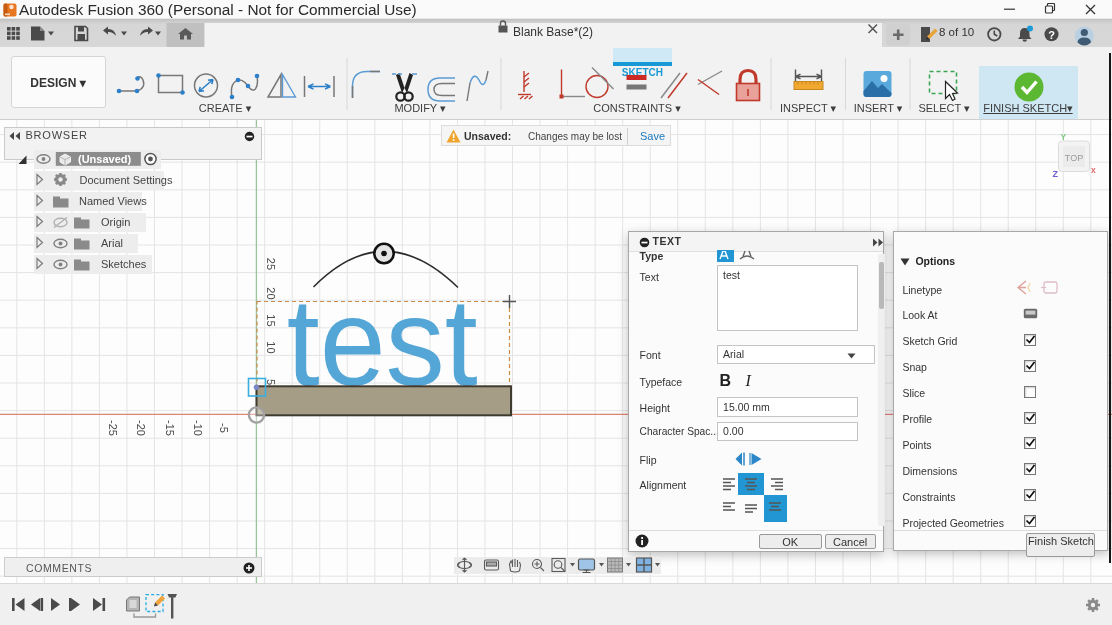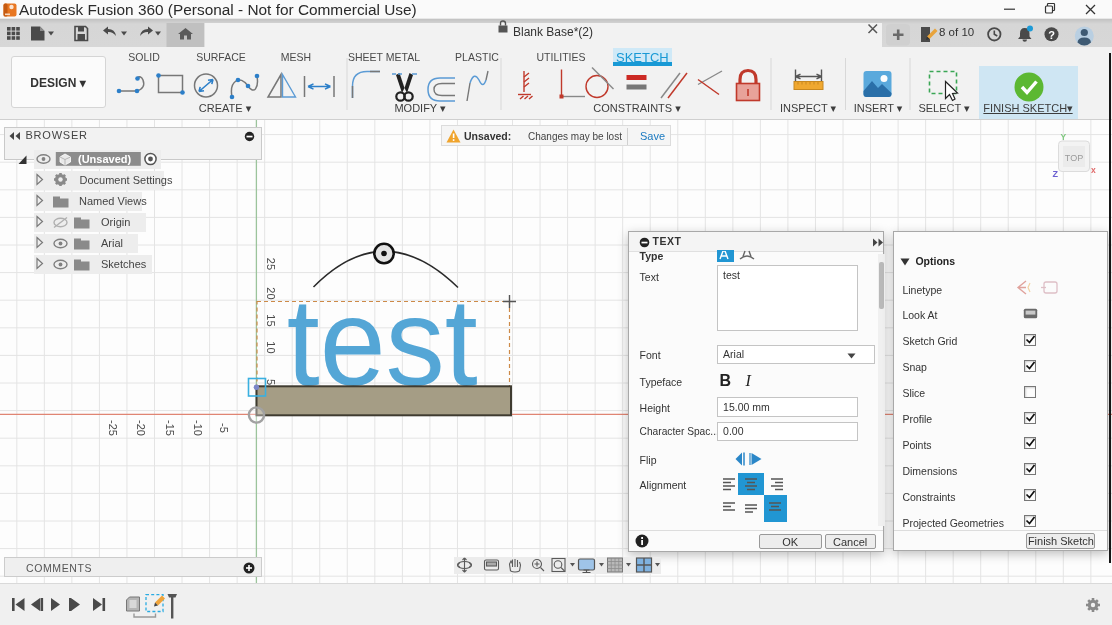--- a/index.html
+++ b/index.html
@@ -186,31 +186,23 @@
     <path d="M1077.5,23.5 Q1078,18.5 1084.3,18.5 Q1090.5,18.5 1091,23.5 Q1088,26.5 1084.3,26.5 Q1080.5,26.5 1077.5,23.5 Z" fill="#3f5a73"></path>
   </svg>
   <div class="abs" style="left:513px;top:6.5px;font-size:12px;color:#333;">Blank Base*(2)</div>
   <div class="abs" style="left:939px;top:7.5px;font-size:11.5px;color:#333;">8 of 10</div>
 </div>
 
 <div class="abs" id="ribbon" style="left:0;top:47px;width:1112px;height:73px;background:#f2f2f2;border-bottom:1px solid #cfcfcf;">
 
   <div class="abs" style="left:979px;top:19px;width:99px;height:53px;background:#cfe6f3;"></div>
 
-  <div class="abs" style="left:0;top:4px;width:1112px;height:16px;font-size:10.5px;color:#4a4a4a;">
-    <span class="abs" style="left:144px;transform:translateX(-50%);">SOLID</span>
-    <span class="abs" style="left:221px;transform:translateX(-50%);">SURFACE</span>
-    <span class="abs" style="left:296px;transform:translateX(-50%);">MESH</span>
-    <span class="abs" style="left:384px;transform:translateX(-50%);">SHEET METAL</span>
-    <span class="abs" style="left:477px;transform:translateX(-50%);">PLASTIC</span>
-    <span class="abs" style="left:561px;transform:translateX(-50%);">UTILITIES</span>
-  </div>
   <div class="abs" style="left:612.7px;top:0.6px;width:59.4px;height:14.4px;background:#cfe9f7;"></div>
   <div class="abs" style="left:612.7px;top:15px;width:59.4px;height:3.5px;background:#1899d5;"></div>
-  <div class="abs" style="left:642.4px;top:3px;transform:translateX(-50%);font-size:13px;font-weight:normal;color:#1899d5;">SKETCH</div>
+  <div class="abs" style="left:642.4px;top:20px;transform:translateX(-50%);font-size:10px;font-weight:bold;color:#1899d5;">SKETCH</div>
 
   <div class="abs" style="left:11.4px;top:9px;width:94.6px;height:52px;background:#fbfbfb;border:1px solid #d5d5d5;border-radius:3px;"></div>
   <div class="abs" style="left:58px;top:28.5px;transform:translateX(-50%);font-size:12px;font-weight:bold;color:#333;">DESIGN ▾</div>
 
   <div class="abs" style="left:0;top:55px;width:1112px;font-size:11px;color:#3d3d3d;">
     <span class="abs" style="left:225px;transform:translateX(-50%);">CREATE ▾</span>
     <span class="abs" style="left:420px;transform:translateX(-50%);">MODIFY ▾</span>
     <span class="abs" style="left:637px;transform:translateX(-50%);">CONSTRAINTS ▾</span>
     <span class="abs" style="left:808px;transform:translateX(-50%);">INSPECT ▾</span>
     <span class="abs" style="left:878px;transform:translateX(-50%);">INSERT ▾</span>
@@ -531,21 +523,21 @@
       <svg class="abs" style="left:129.6px;top:256.2px" width="13" height="13" viewBox="0 0 13 13">
         <path d="M2.5,6.5 L5.5,9.5 L10.5,3" fill="none" stroke="#111" stroke-width="1.7"></path>
       </svg>
       <span class="abs" style="left:8px;top:284.6px;">Projected Geometries</span>
       <div class="abs" style="left:129.6px;top:283.1px;width:12px;height:12px;background:#fdfdfd;border:1px solid #777;box-shadow:inset 1px 1px 2px rgba(0,0,0,0.18);"></div>
       <svg class="abs" style="left:129.6px;top:282.1px" width="13" height="13" viewBox="0 0 13 13">
         <path d="M2.5,6.5 L5.5,9.5 L10.5,3" fill="none" stroke="#111" stroke-width="1.7"></path>
       </svg>
     </div>
   <div class="abs" style="left:0;top:297.5px;width:100%;height:1px;background:#ddd;"></div>
-  <div class="abs" style="left:132px;top:301px;width:69px;height:16px;background:#ededed;border:1px solid #999;border-radius:2px;text-align:center;font-size:11px;line-height:15px;">Finish Sketch</div>
+  <div class="abs" style="left:132px;top:301px;width:69px;height:24px;background:#ededed;border:1px solid #999;border-radius:2px;text-align:center;font-size:11px;line-height:15px;">Finish Sketch</div>
 </div>
 
 <div class="abs" id="comments" style="left:4px;top:556.8px;width:258px;height:20.7px;background:#efefef;border:1px solid #ccc;">
   <span class="abs" style="left:21px;top:4px;font-size:10.5px;color:#555;letter-spacing:0.6px;">COMMENTS</span>
   <svg class="abs" style="left:238px;top:4.5px" width="12" height="12" viewBox="0 0 12 12">
       <circle cx="6" cy="6" r="5.5" fill="#222"></circle>
       <rect x="3" y="5.2" width="6" height="1.6" fill="#fff"></rect>
       <rect x="5.2" y="3" width="1.6" height="6" fill="#fff"></rect>
     </svg>
 </div>

